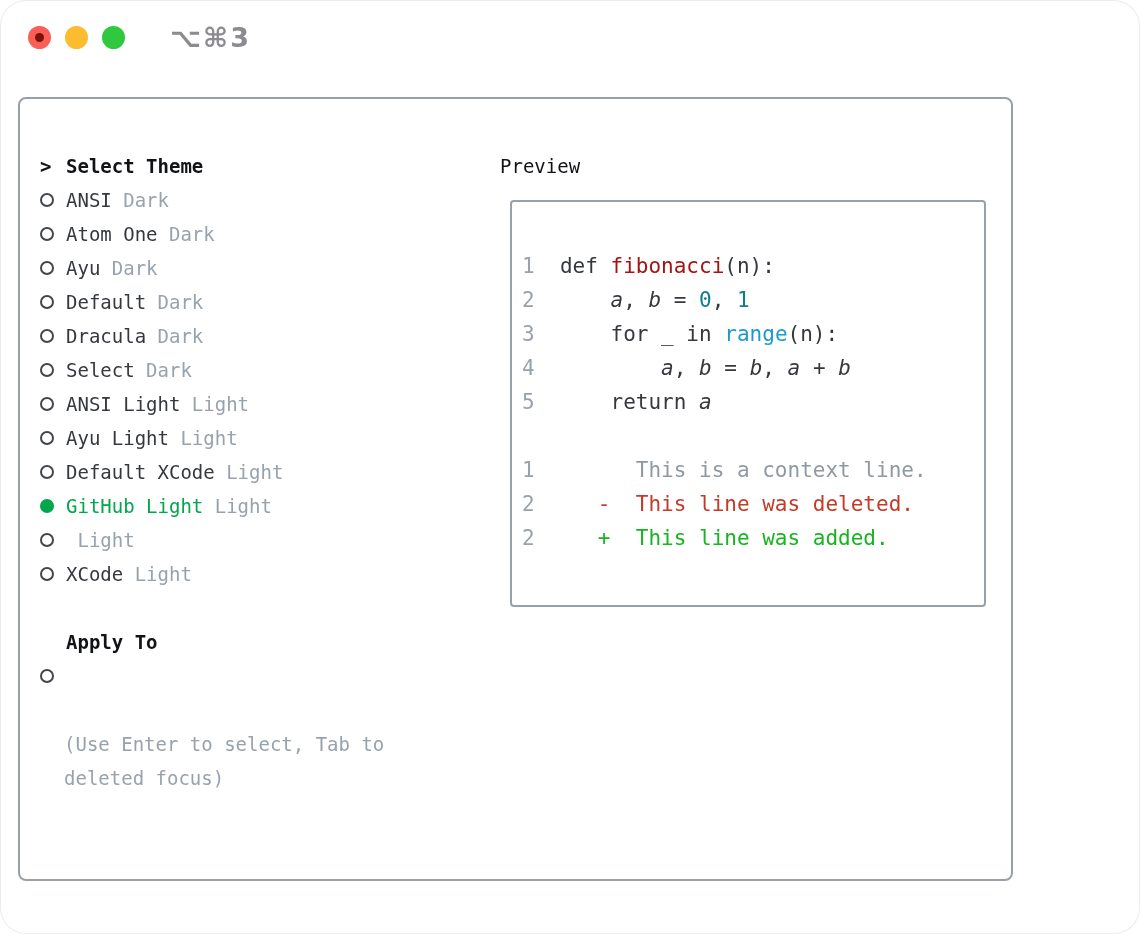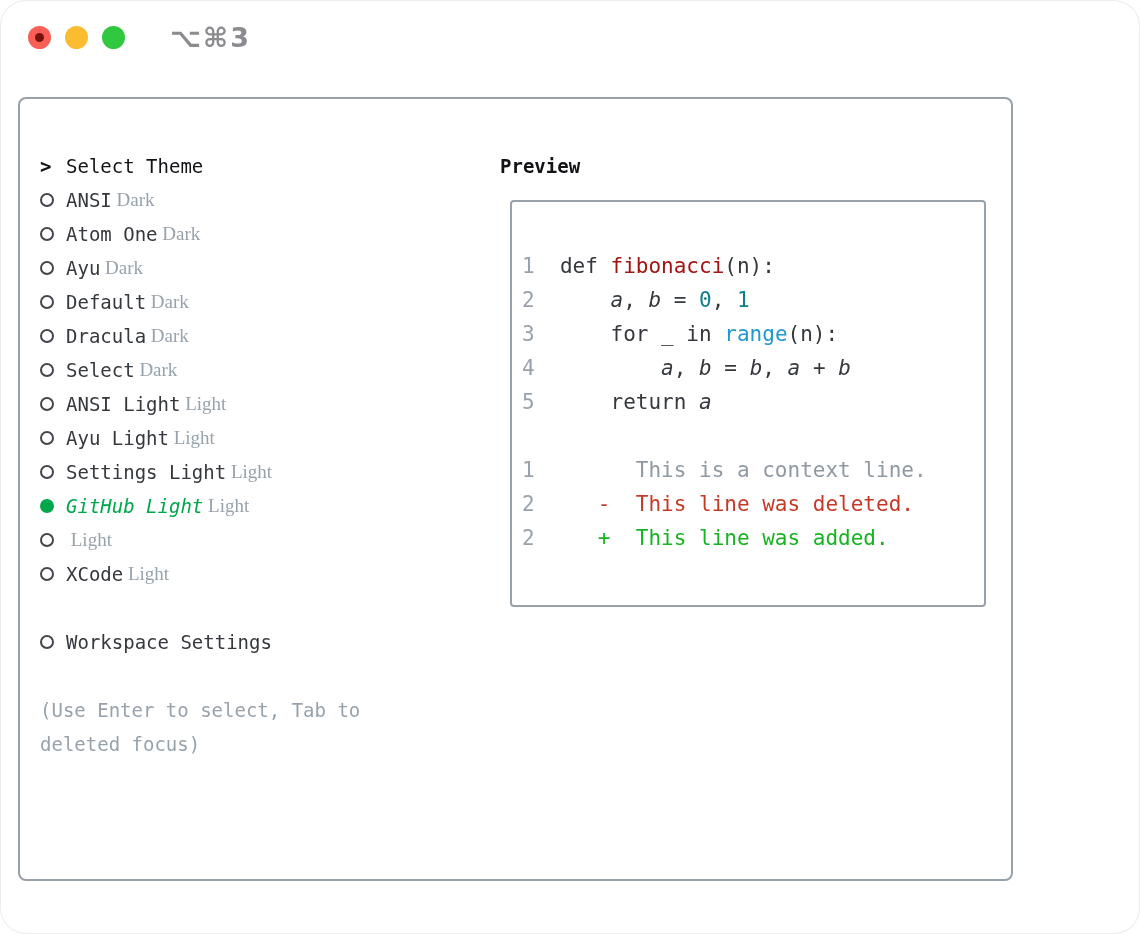--- a/index.html
+++ b/index.html
@@ -30,28 +30,28 @@
   }
 
   
   .left-col{position:absolute;left:20px;top:50px;width:450px;font-size:19px;line-height:34px;color:var(--fg);}
   .row{display:flex;height:34px;align-items:center;white-space:pre;}
   .row.blank{height:34px;}
   .marker-cell{width:26px;flex:0 0 26px;display:flex;align-items:center;}
   .radio{width:14px;height:14px;box-sizing:border-box;border:2px solid #42474e;border-radius:50%;}
   .radio.selected{border-color:var(--green);background:var(--green);}
   .prompt{font-weight:700;color:#111316;}
-  .heading-label{font-weight:400;color:#111316;}
+  .heading-label{font-weight:700;color:#111316;}
   .theme-name{color:var(--fg);}
-  .theme-name.selected{color:var(--green);font-style:italic;}
-  .variant{color:var(--muted);font-family:Liberation Serif, serif;}
-  .hint{color:var(--muted);white-space:pre;line-height:34px;}
+  .theme-name.selected{color:var(--green);}
+  .variant{color:var(--muted);}
+  .hint{color:var(--muted);white-space:pre;line-height:34px;margin-left:24px;}
 
   
-  .preview-heading{position:absolute;left:480px;top:50px;font-size:19px;line-height:34px;font-weight:700;color:#111316;}
+  .preview-heading{position:absolute;left:480px;top:50px;font-size:19px;line-height:34px;font-weight:400;color:#111316;}
   .preview-box{
     position:absolute;left:490px;top:101px;width:476px;height:407px;box-sizing:border-box;
     border:2px solid var(--border);border-radius:4px;background:#fff;overflow:hidden;
   }
   .code{padding:47px 0 0 10px;font-size:21px;line-height:34px;white-space:pre;}
   .code-line{height:34px;}
 
   .seg-num{color:var(--muted);}
   .seg-plain{color:var(--fg);}
   .seg-kw{color:var(--fg);}
@@ -85,31 +85,35 @@
 
       <div id="theme-list">
           <div class="row"><div class="marker-cell"><span class="radio"></span></div><span class="theme-name">ANSI</span><span class="variant"> Dark</span></div>
           <div class="row"><div class="marker-cell"><span class="radio"></span></div><span class="theme-name">Atom One</span><span class="variant"> Dark</span></div>
           <div class="row"><div class="marker-cell"><span class="radio"></span></div><span class="theme-name">Ayu</span><span class="variant"> Dark</span></div>
           <div class="row"><div class="marker-cell"><span class="radio"></span></div><span class="theme-name">Default</span><span class="variant"> Dark</span></div>
           <div class="row"><div class="marker-cell"><span class="radio"></span></div><span class="theme-name">Dracula</span><span class="variant"> Dark</span></div>
           <div class="row"><div class="marker-cell"><span class="radio"></span></div><span class="theme-name">Select</span><span class="variant"> Dark</span></div>
           <div class="row"><div class="marker-cell"><span class="radio"></span></div><span class="theme-name">ANSI Light</span><span class="variant"> Light</span></div>
           <div class="row"><div class="marker-cell"><span class="radio"></span></div><span class="theme-name">Ayu Light</span><span class="variant"> Light</span></div>
-          <div class="row"><div class="marker-cell"><span class="radio"></span></div><span class="theme-name">Settings Light</span><span class="variant"> Light</span></div>
+          <div class="row"><div class="marker-cell"><span class="radio"></span></div><span class="theme-name">Default XCode</span><span class="variant"> Light</span></div>
           <div class="row"><div class="marker-cell"><span class="radio selected"></span></div><span class="theme-name selected">GitHub Light</span><span class="variant"> Light</span></div>
           <div class="row"><div class="marker-cell"><span class="radio"></span></div><span class="variant"> Light</span></div>
           <div class="row"><div class="marker-cell"><span class="radio"></span></div><span class="theme-name">XCode</span><span class="variant"> Light</span></div>
         </div>
 
       <div class="row blank"></div>
 
+      <div class="row">
+        <div class="marker-cell"></div>
+        <span class="heading-label">Apply To</span>
+      </div>
 
       <div id="apply-list">
-          <div class="row"><div class="marker-cell"><span class="radio"></span></div><span class="theme-name">Workspace Settings</span></div>
+          <div class="row"><div class="marker-cell"><span class="radio"></span></div></div>
         </div>
 
       <div class="row blank"></div>
 
       <div id="hint-block" class="hint"><div>(Use Enter to select, Tab to</div><div>deleted focus)</div></div>
     </div>
 
     <div class="preview-heading">Preview</div>
 
     <div class="preview-box">

